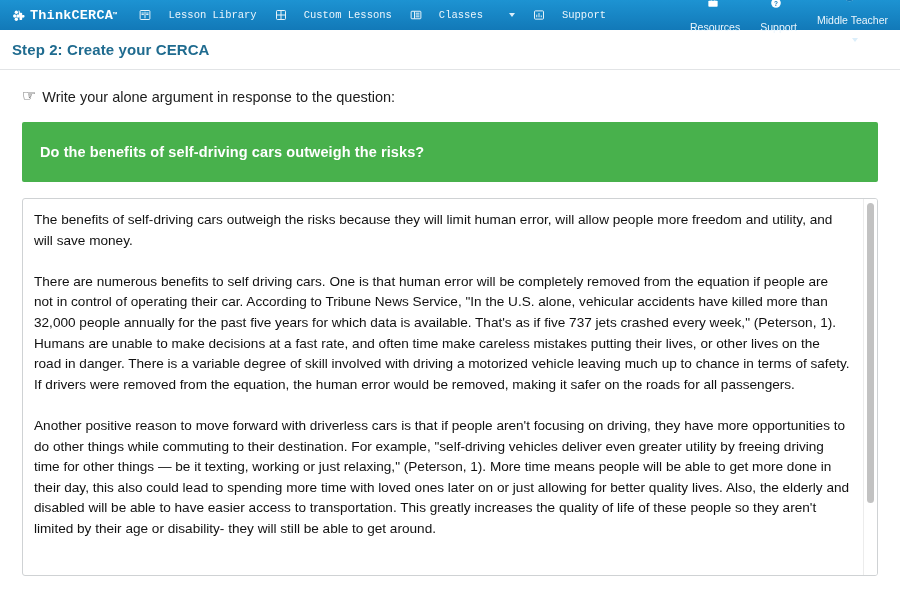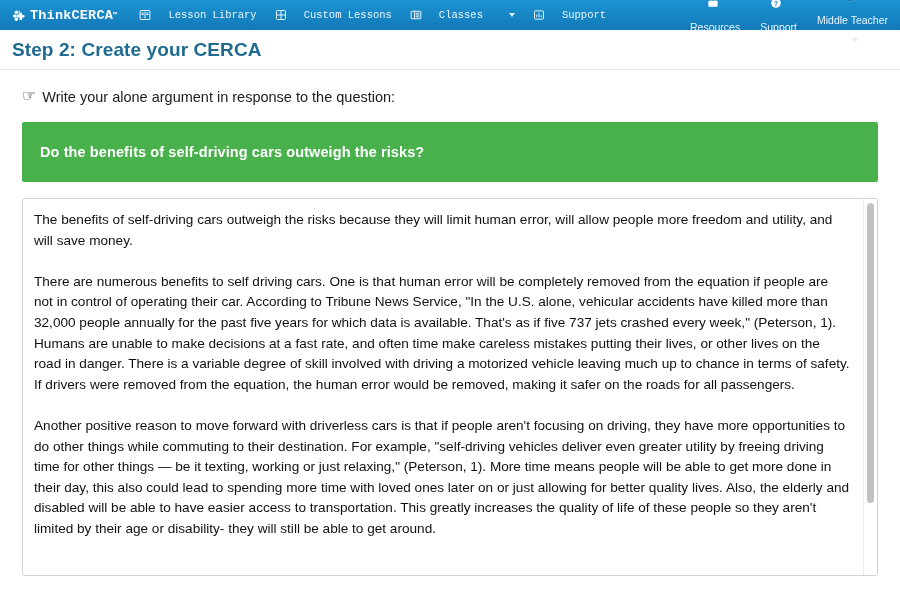--- a/index.html
+++ b/index.html
@@ -60,21 +60,21 @@
 
   
   .title-bar {
     height: 40px;
     border-bottom: 1px solid #e2e4e6;
     display: flex; align-items: center;
     padding-left: 12px;
     background: #ffffff;
   }
   .page-title {
-    font-size: 19px;
+    font-size: 15px;
     font-weight: bold;
     color: #1f6b8f;
     letter-spacing: .1px;
   }
 
   
   .content { padding: 0 22px; }
 
   .instruction {
     display: flex; align-items: center;

